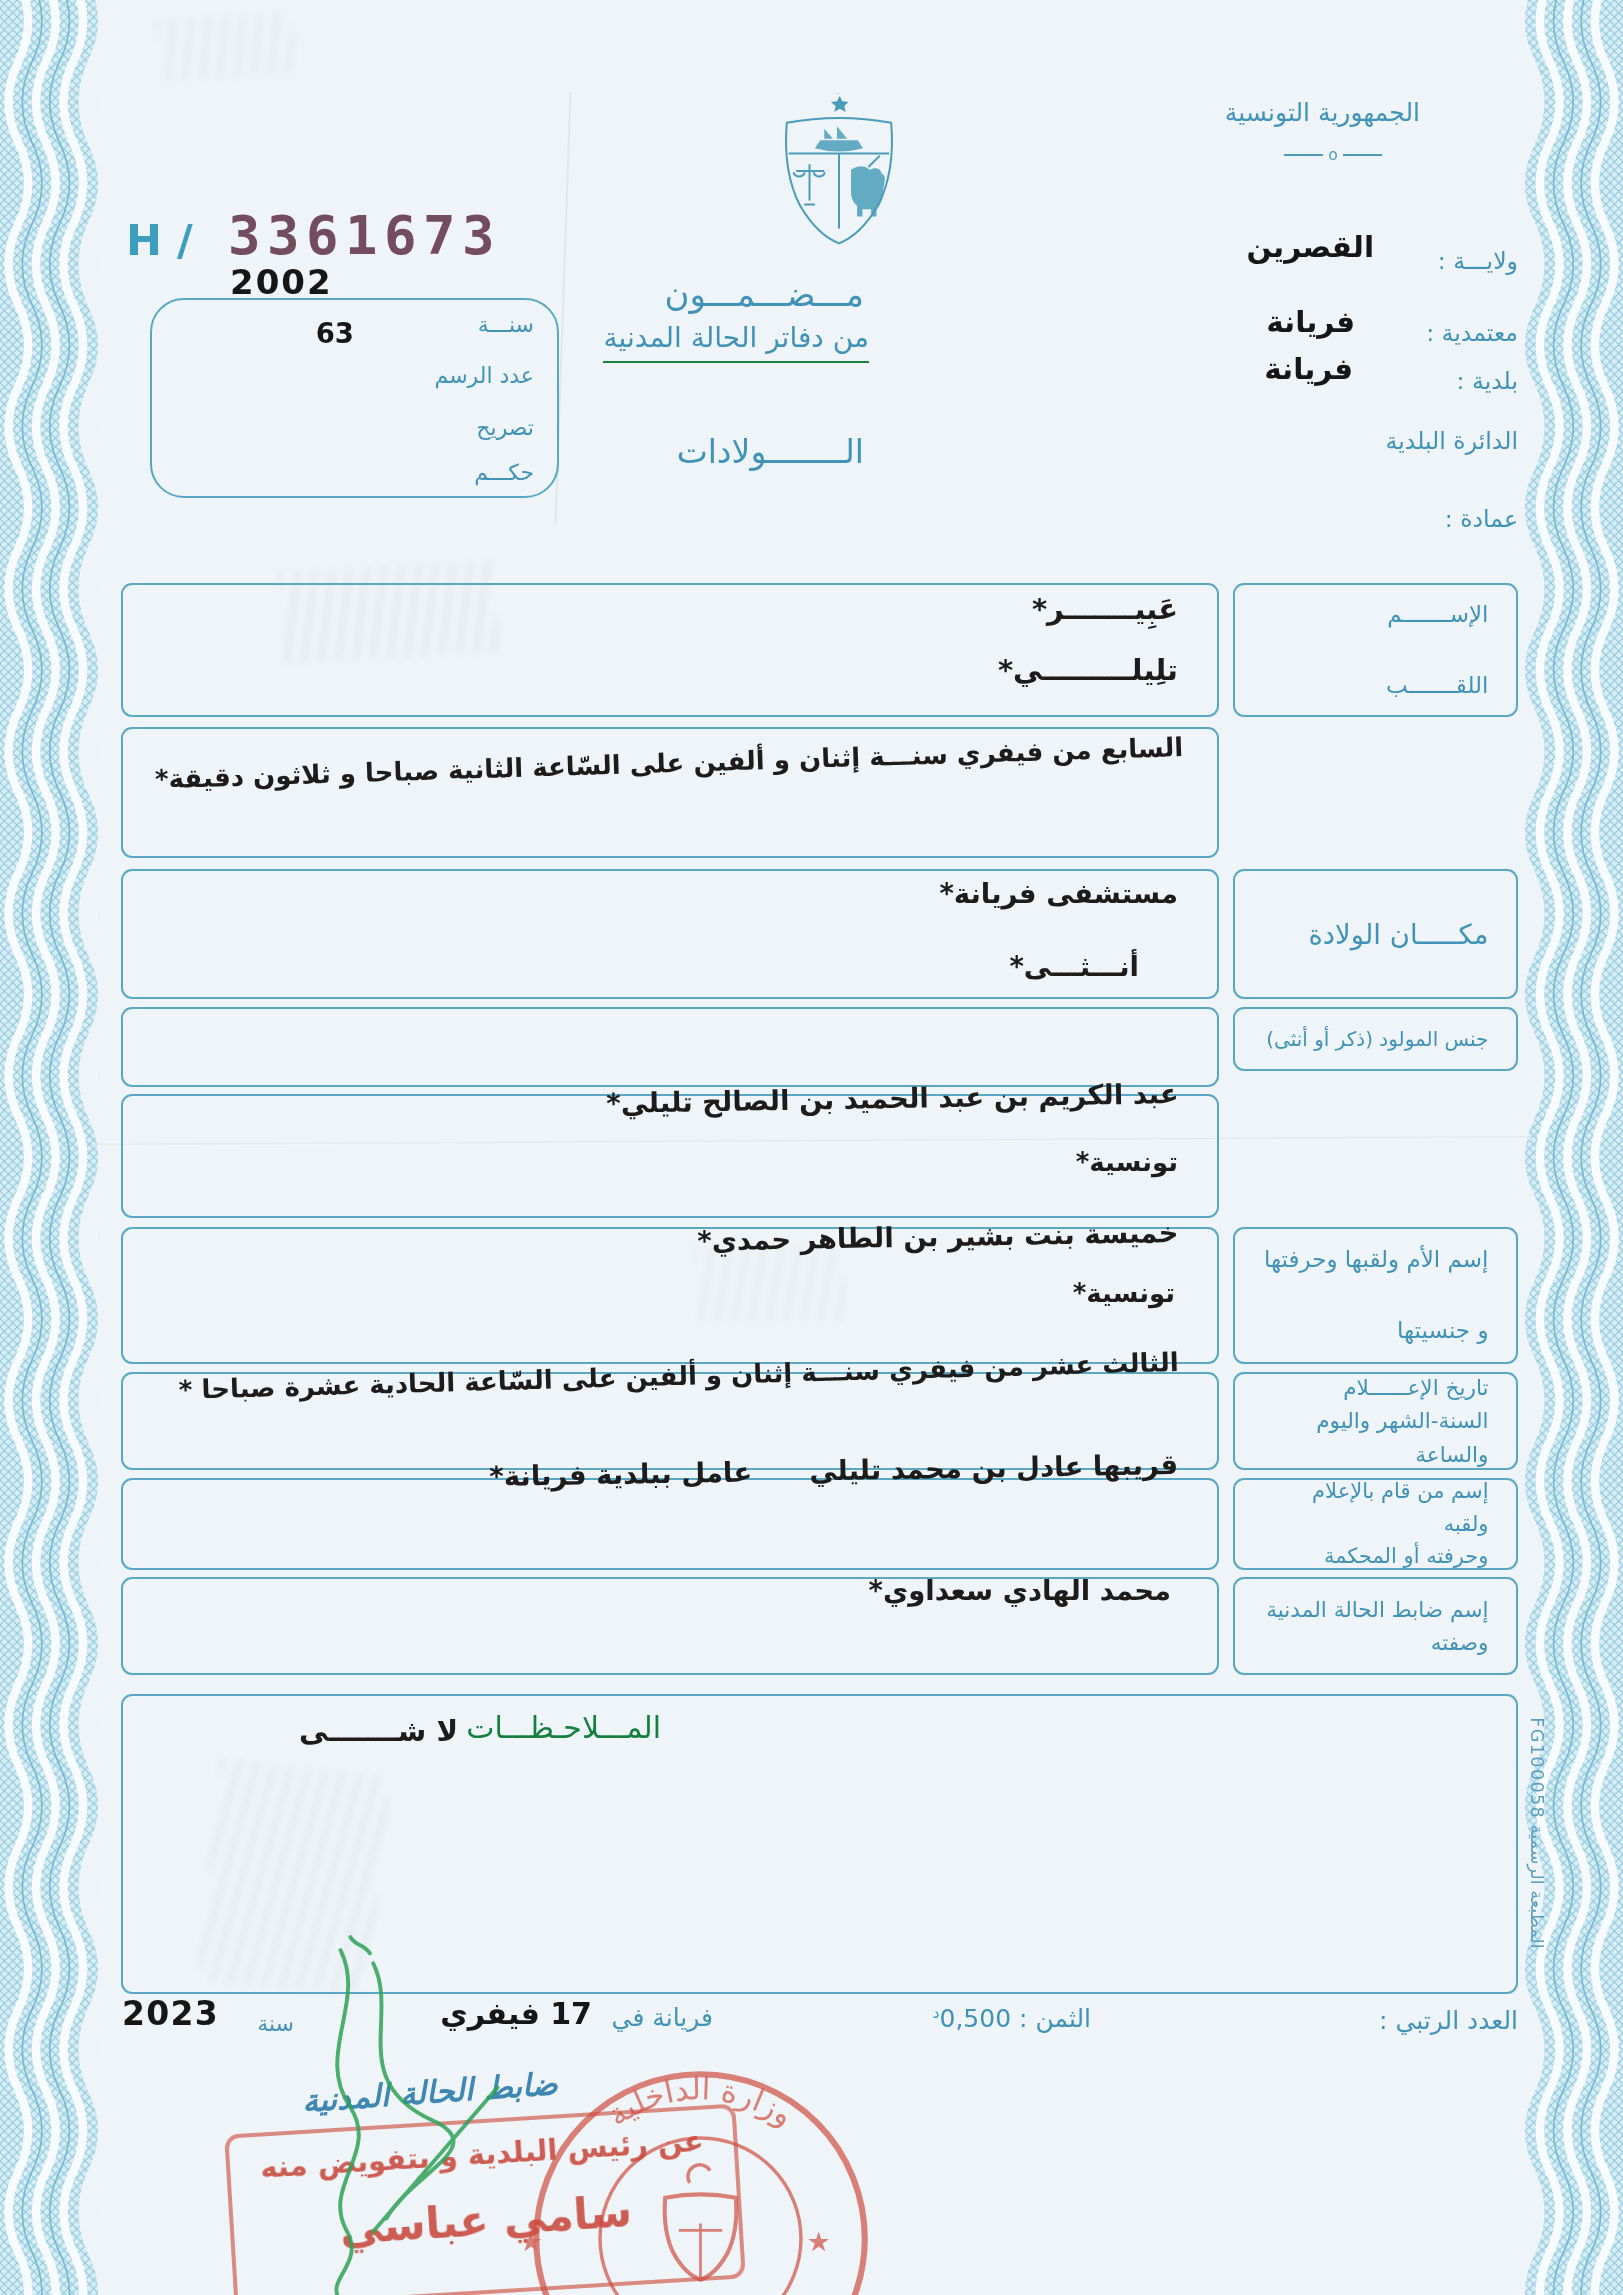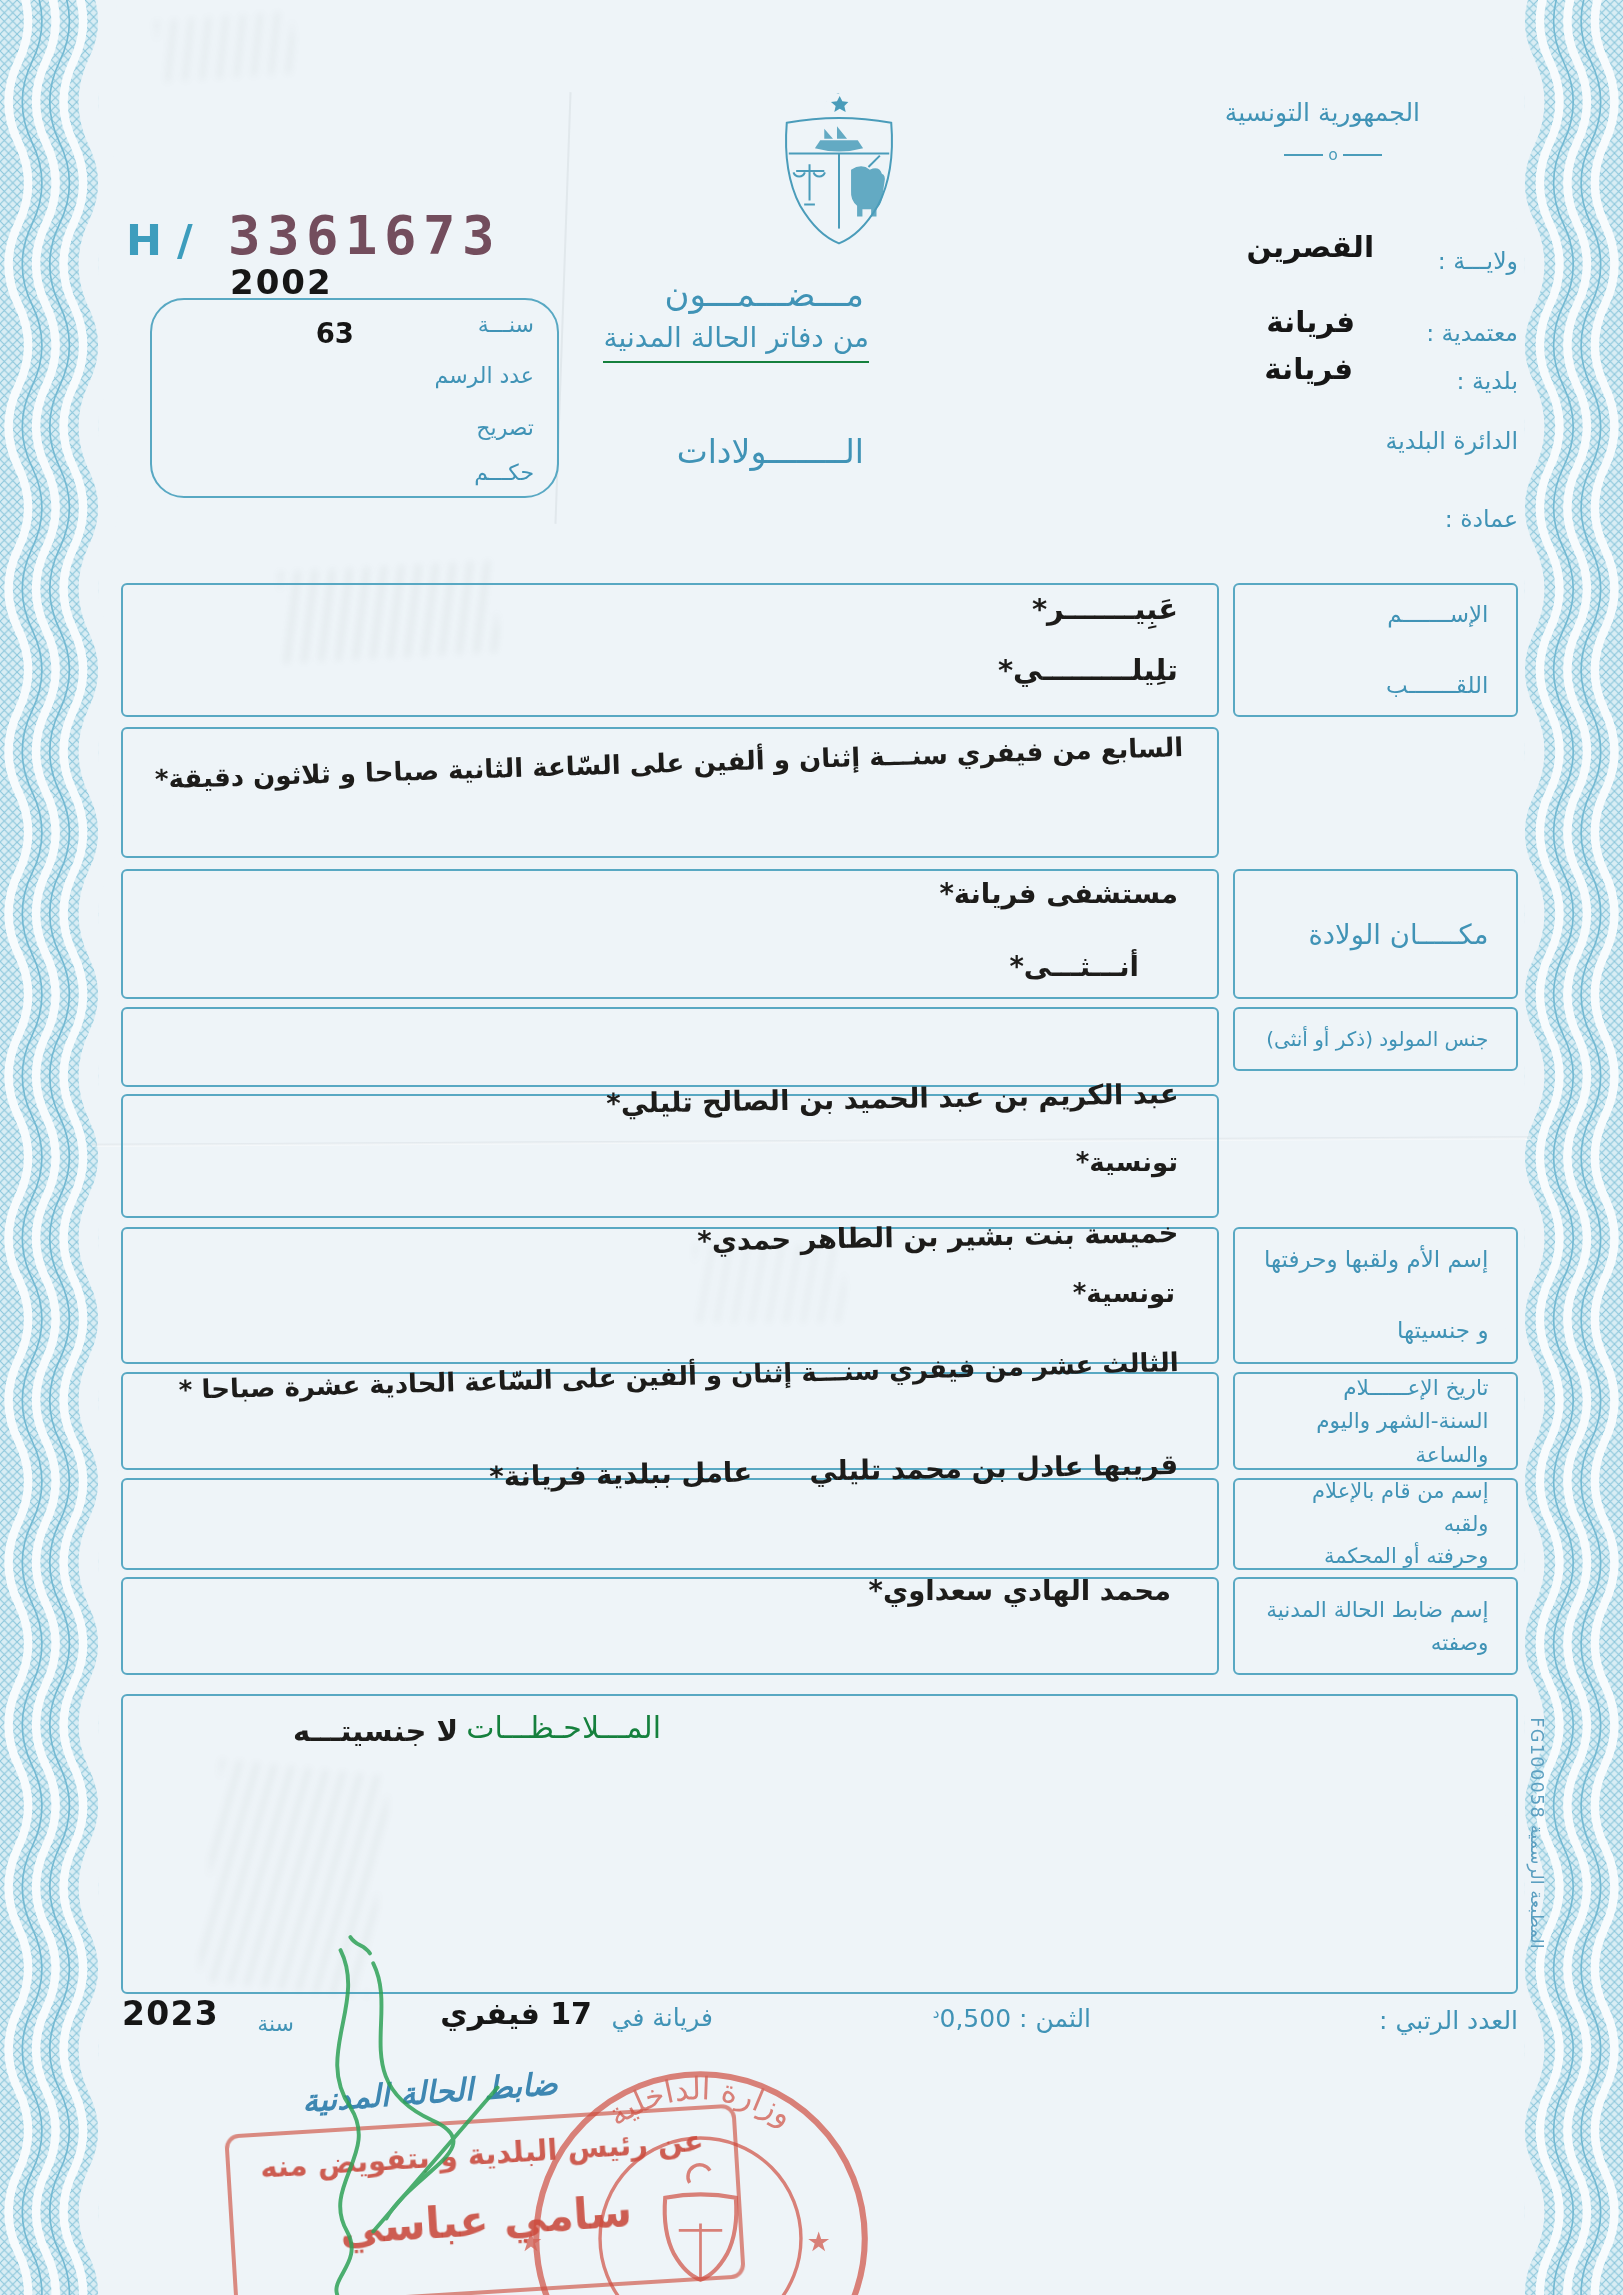--- a/index.html
+++ b/index.html
@@ -6,21 +6,21 @@
   .page{
     position:relative;width:1623px;height:2295px;overflow:hidden;
     background:#eef4f8;
     font-family:"DejaVu Sans",sans-serif;
     direction:rtl;
   }
   .abs{position:absolute;}
   
   .print{color:#4093b6;}
   .box{
-    position:absolute;border:2.6px solid #58a8c3;border-radius:6px;
+    position:absolute;border:2.6px solid #58a8c3;border-radius:11px;
     box-sizing:border-box;background:transparent;
   }
   .lblbox{
     right:105px;width:285px;
     display:flex;align-items:center;
     padding:5.2px 27.5px;
     color:#4093b6;font-size:23px;line-height:1.55;
     white-space:pre-wrap;
   }
   .valbox{left:121px;width:1098px;}
@@ -200,21 +200,21 @@
   <div class="val tilt" style="right:445px;top:1077px;transform:rotate(-1deg);">عبد الكريم بن عبد الحميد بن الصالح تليلي*</div>
   <div class="val" style="right:445px;top:1147px;font-size:26px;">تونسية*</div>
   <div class="val tilt" style="right:445px;top:1216px;transform:rotate(-1deg);">خميسة بنت بشير بن الطاهر حمدي*</div>
   <div class="val" style="right:448px;top:1278px;font-size:26px;">تونسية*</div>
   <div class="val tilt" style="right:445px;top:1347px;font-size:26px;transform:rotate(-1.6deg);">الثالث عشر من فيفري سنـــة إثنان و ألفين على السّاعة الحادية عشرة صباحا *</div>
   <div class="val tilt" style="right:445px;top:1448px;transform:rotate(-1deg);">قريبها عادل بن محمد تليلي      عامل ببلدية فريانة*</div>
   <div class="val" style="right:452px;top:1574px;">محمد الهادي سعداوي*</div>
 
   <div class="box notesbox"></div>
   <div class="abs notes-h">المـــلاحـظـــات</div>
-  <div class="abs notes-v val" style="position:absolute;">لا جنسيتـــه</div>
+  <div class="abs notes-v val" style="position:absolute;">لا شـــــــى</div>
 
   <div class="f-blue" style="right:105px;top:2006px;text-align:right;">العدد الرتبي :</div>
   <div class="f-blue" style="right:532px;top:2004px;">
     <span>الثمن : </span><span>0,500</span><sup>د</sup>
   </div>
   <div class="f-blue" style="right:910px;top:2003px;">فريانة في</div>
   <div class="f-black" style="right:1031px;top:1996px;font-size:30px;">17 فيفري</div>
   <div class="f-blue" style="right:1329px;top:2011px;font-size:22px;">سنة</div>
   <div class="f-black" style="right:1404px;top:1994px;font-size:33px;letter-spacing:1.3px;">2023</div>
 

